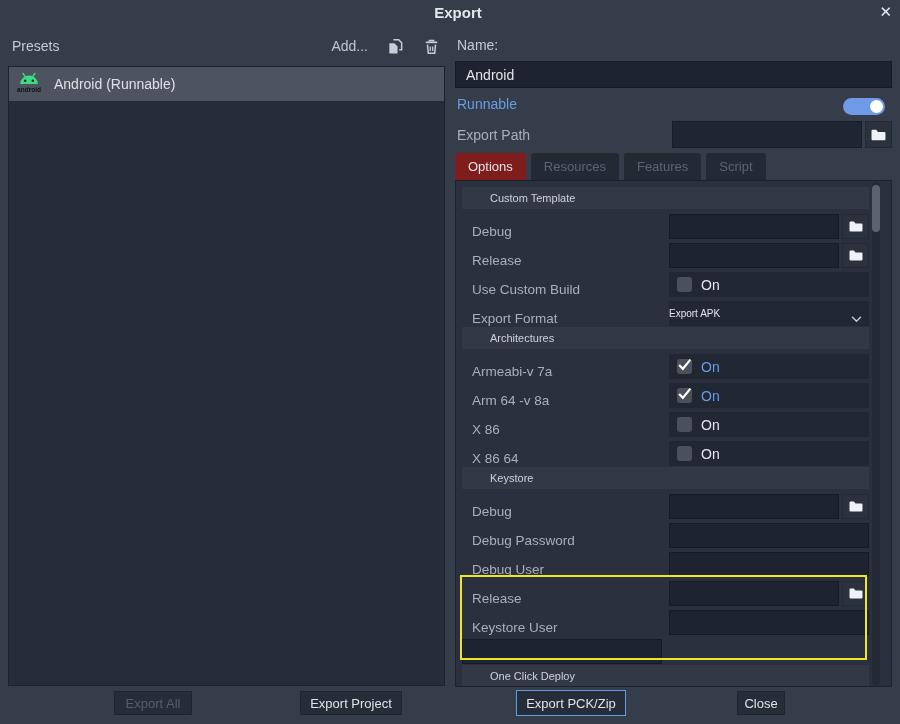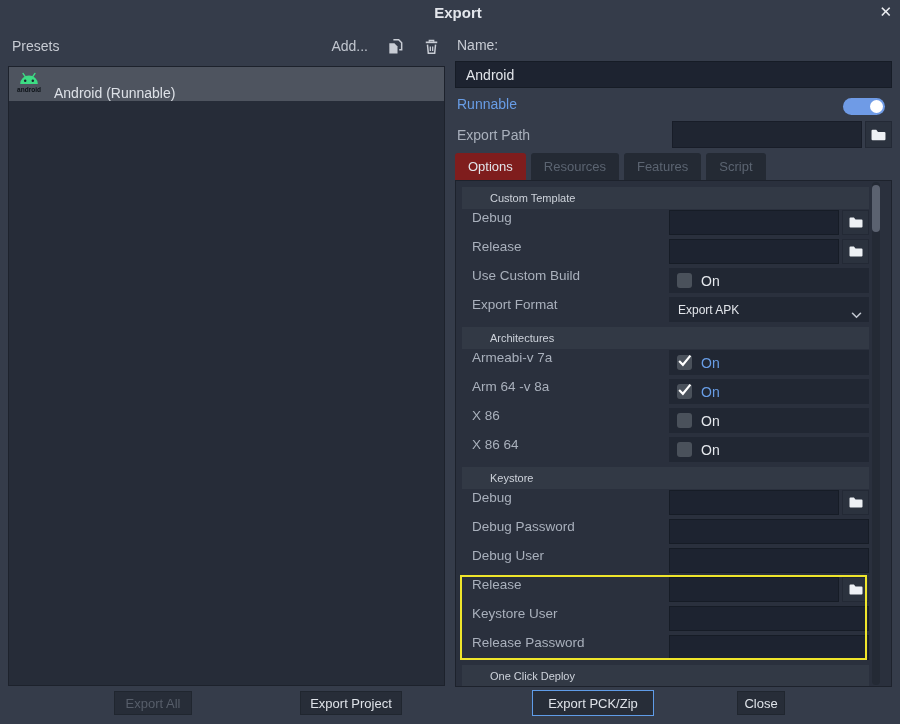--- a/index.html
+++ b/index.html
@@ -23,21 +23,21 @@
     cursor:default;line-height:18px;}
   
   .presets-header{position:absolute;left:12px;top:36px;width:428px;height:20px;
     display:flex;align-items:center;}
   .presets-label{color:#c7cbd3;}
   .presets-actions{margin-left:auto;display:flex;align-items:center;gap:19px;}
   .add-btn{color:#c1c6cf;}
   .icon-btn{display:flex;align-items:center;}
   .preset-list{position:absolute;left:8px;top:66px;width:437px;height:620px;
     background:#262c38;border:1px solid #1d222c;}
-  .preset-item{height:34px;display:flex;align-items:flex-end;gap:10px;
+  .preset-item{height:34px;display:flex;align-items:center;gap:10px;
     background:#4e545f;padding:0 5px;color:#dde1e7;}
   .preset-item .plabel{font-size:14px;}
   
   .name-label{position:absolute;left:457px;top:37px;color:#c7cbd3;}
   .name-input{position:absolute;left:455px;top:61px;width:437px;height:27px;
     background:#1d2330;border:1px solid #161c26;color:#e2e5ea;
     padding:0 10px;font-size:14px;font-family:inherit;outline:none;}
   .runnable-label{position:absolute;left:457px;top:96px;color:var(--accent);}
   .toggle{position:absolute;left:843px;top:98px;width:42px;height:17px;
     border-radius:9px;background:var(--toggle);}
@@ -55,56 +55,56 @@
   .tab{padding:0 13px;line-height:27px;font-size:13px;color:#5b6471;
     background:#242a34;border-radius:3px 3px 0 0;}
   .tab.active{background:#7f1d1d;color:#e2e5ea;}
   
   .options-panel{position:absolute;left:455px;top:180px;width:437px;height:507px;
     background:#2a303d;border:1px solid #1d222c;}
   .opt-content{position:absolute;left:462px;top:186px;width:407px;height:500px;
     overflow:hidden;}
   .opt-section{height:22px;margin:1px 0;background:#323945;color:#ced3db;
     line-height:22px;padding-left:28px;font-size:11px;}
-  .opt-row{height:29px;display:flex;align-items:flex-start;}
+  .opt-row{height:29px;display:flex;align-items:flex-end;}
   .opt-row .rlabel{width:207px;padding-left:10px;color:#a9b0bc;font-size:13.5px;
     white-space:nowrap;overflow:hidden;}
   .cell{width:200px;height:25px;display:flex;align-items:center;position:relative;}
   .cellbg{background:#212733;}
   .path-input{width:170px;height:25px;background:#1d2330;border:1px solid #161c26;
     color:#e2e5ea;padding:0 6px;font-family:inherit;font-size:13px;outline:none;}
   .text-input{width:200px;height:25px;background:#1d2330;border:1px solid #161c26;
     color:#e2e5ea;padding:0 6px;font-family:inherit;font-size:13px;outline:none;}
   .folder-btn{width:27px;height:25px;margin-left:3px;background:#2b323e;
     border:1px solid #232935;display:flex;align-items:center;justify-content:center;
     padding:0;}
   .checkbox{width:15px;height:15px;border-radius:3px;background:#4a515b;
     margin-left:8px;position:relative;flex:none;}
   .checkbox svg{position:absolute;left:0px;top:-2px;overflow:visible;}
   .on-text{margin-left:9px;color:#e4e7ec;font-size:14px;}
   .on-text.checked{color:var(--accent);}
-  .dd-value{margin-left:9px;color:#e2e5ea;font-size:12px;}
+  .dd-value{color:#e2e5ea;font-size:10px;}
   .dd-chevron{position:absolute;right:7px;top:9px;}
   
   .hl-box{position:absolute;left:460px;top:575px;width:407px;height:85px;
     border:2px solid var(--yellow);pointer-events:none;z-index:5;}
   
   .scrollbar{position:absolute;left:872px;top:182px;width:8px;height:503px;
     background:#242a35;border-radius:4px;}
   .scroll-thumb{position:absolute;left:0;top:3px;width:8px;height:47px;
     background:#5b6270;border-radius:4px;}
   
   .footer-btn{position:absolute;top:691px;height:24px;background:#272d38;
     border:1px solid #20262f;color:#dfe3e9;font-size:13px;font-family:inherit;
     display:flex;align-items:center;justify-content:center;padding:0;}
   .footer-btn.disabled{color:#575e6a;}
   .footer-btn.focused{border:1px solid #5f9ce8;top:690px;height:26px;}
   .fb-0{left:114px;width:78px;}
   .fb-1{left:300px;width:102px;}
-  .fb-2{left:532px;width:122px;}
+  .fb-2{left:516px;width:110px;}
   .fb-3{left:737px;width:48px;}
 </style>
 </head>
 <body>
 
 <div class="title">Export</div>
 <div class="close-btn">✕</div>
 
 <div class="presets-header">
   <span class="presets-label">Presets</span>
@@ -275,21 +275,20 @@
         </button>
       </div>
     </div>
     <div class="opt-row">
       <span class="rlabel">Keystore User</span>
       <div class="cell">
         <input class="text-input" value="" style="">
       </div>
     </div>
     <div class="opt-row">
-      <span class="rlabel">Release Password</span>
       <div class="cell">
         <input class="text-input" value="" style="">
       </div>
     </div>
     <div class="opt-section">One Click Deploy</div>
   </div>
 <div class="hl-box"></div>
 <div class="scrollbar">
   <div class="scroll-thumb"></div>
 </div>

